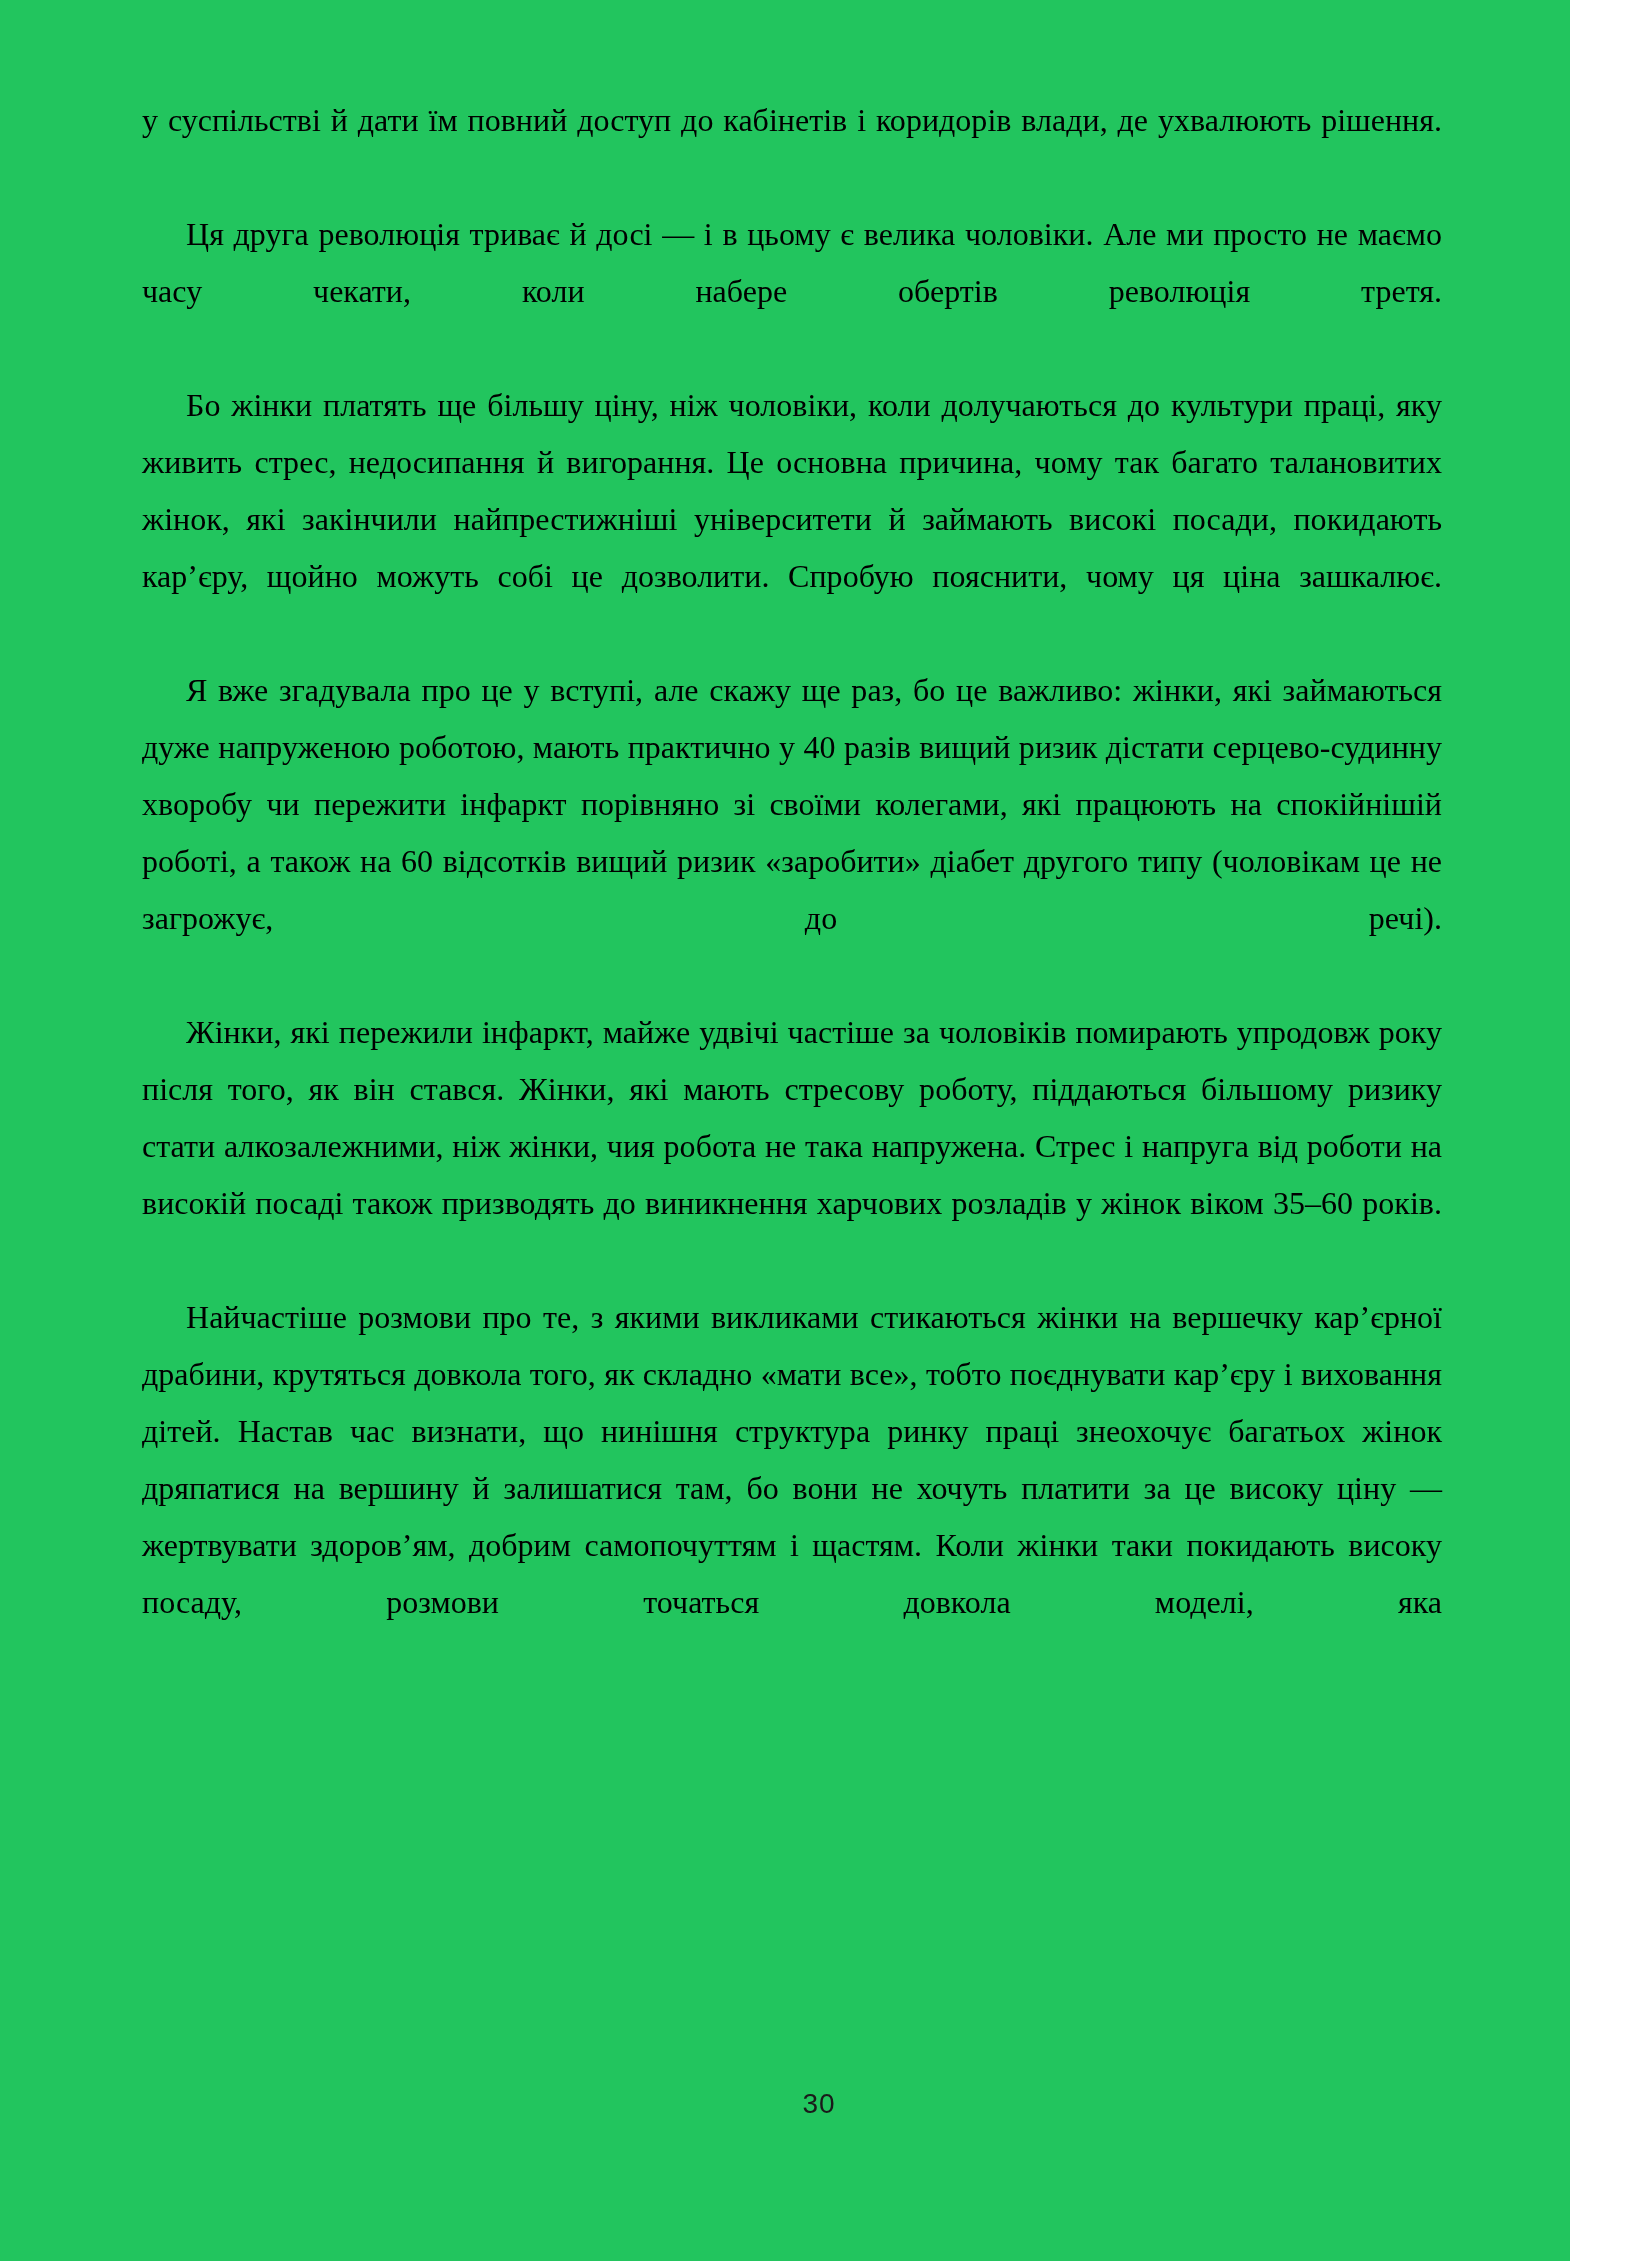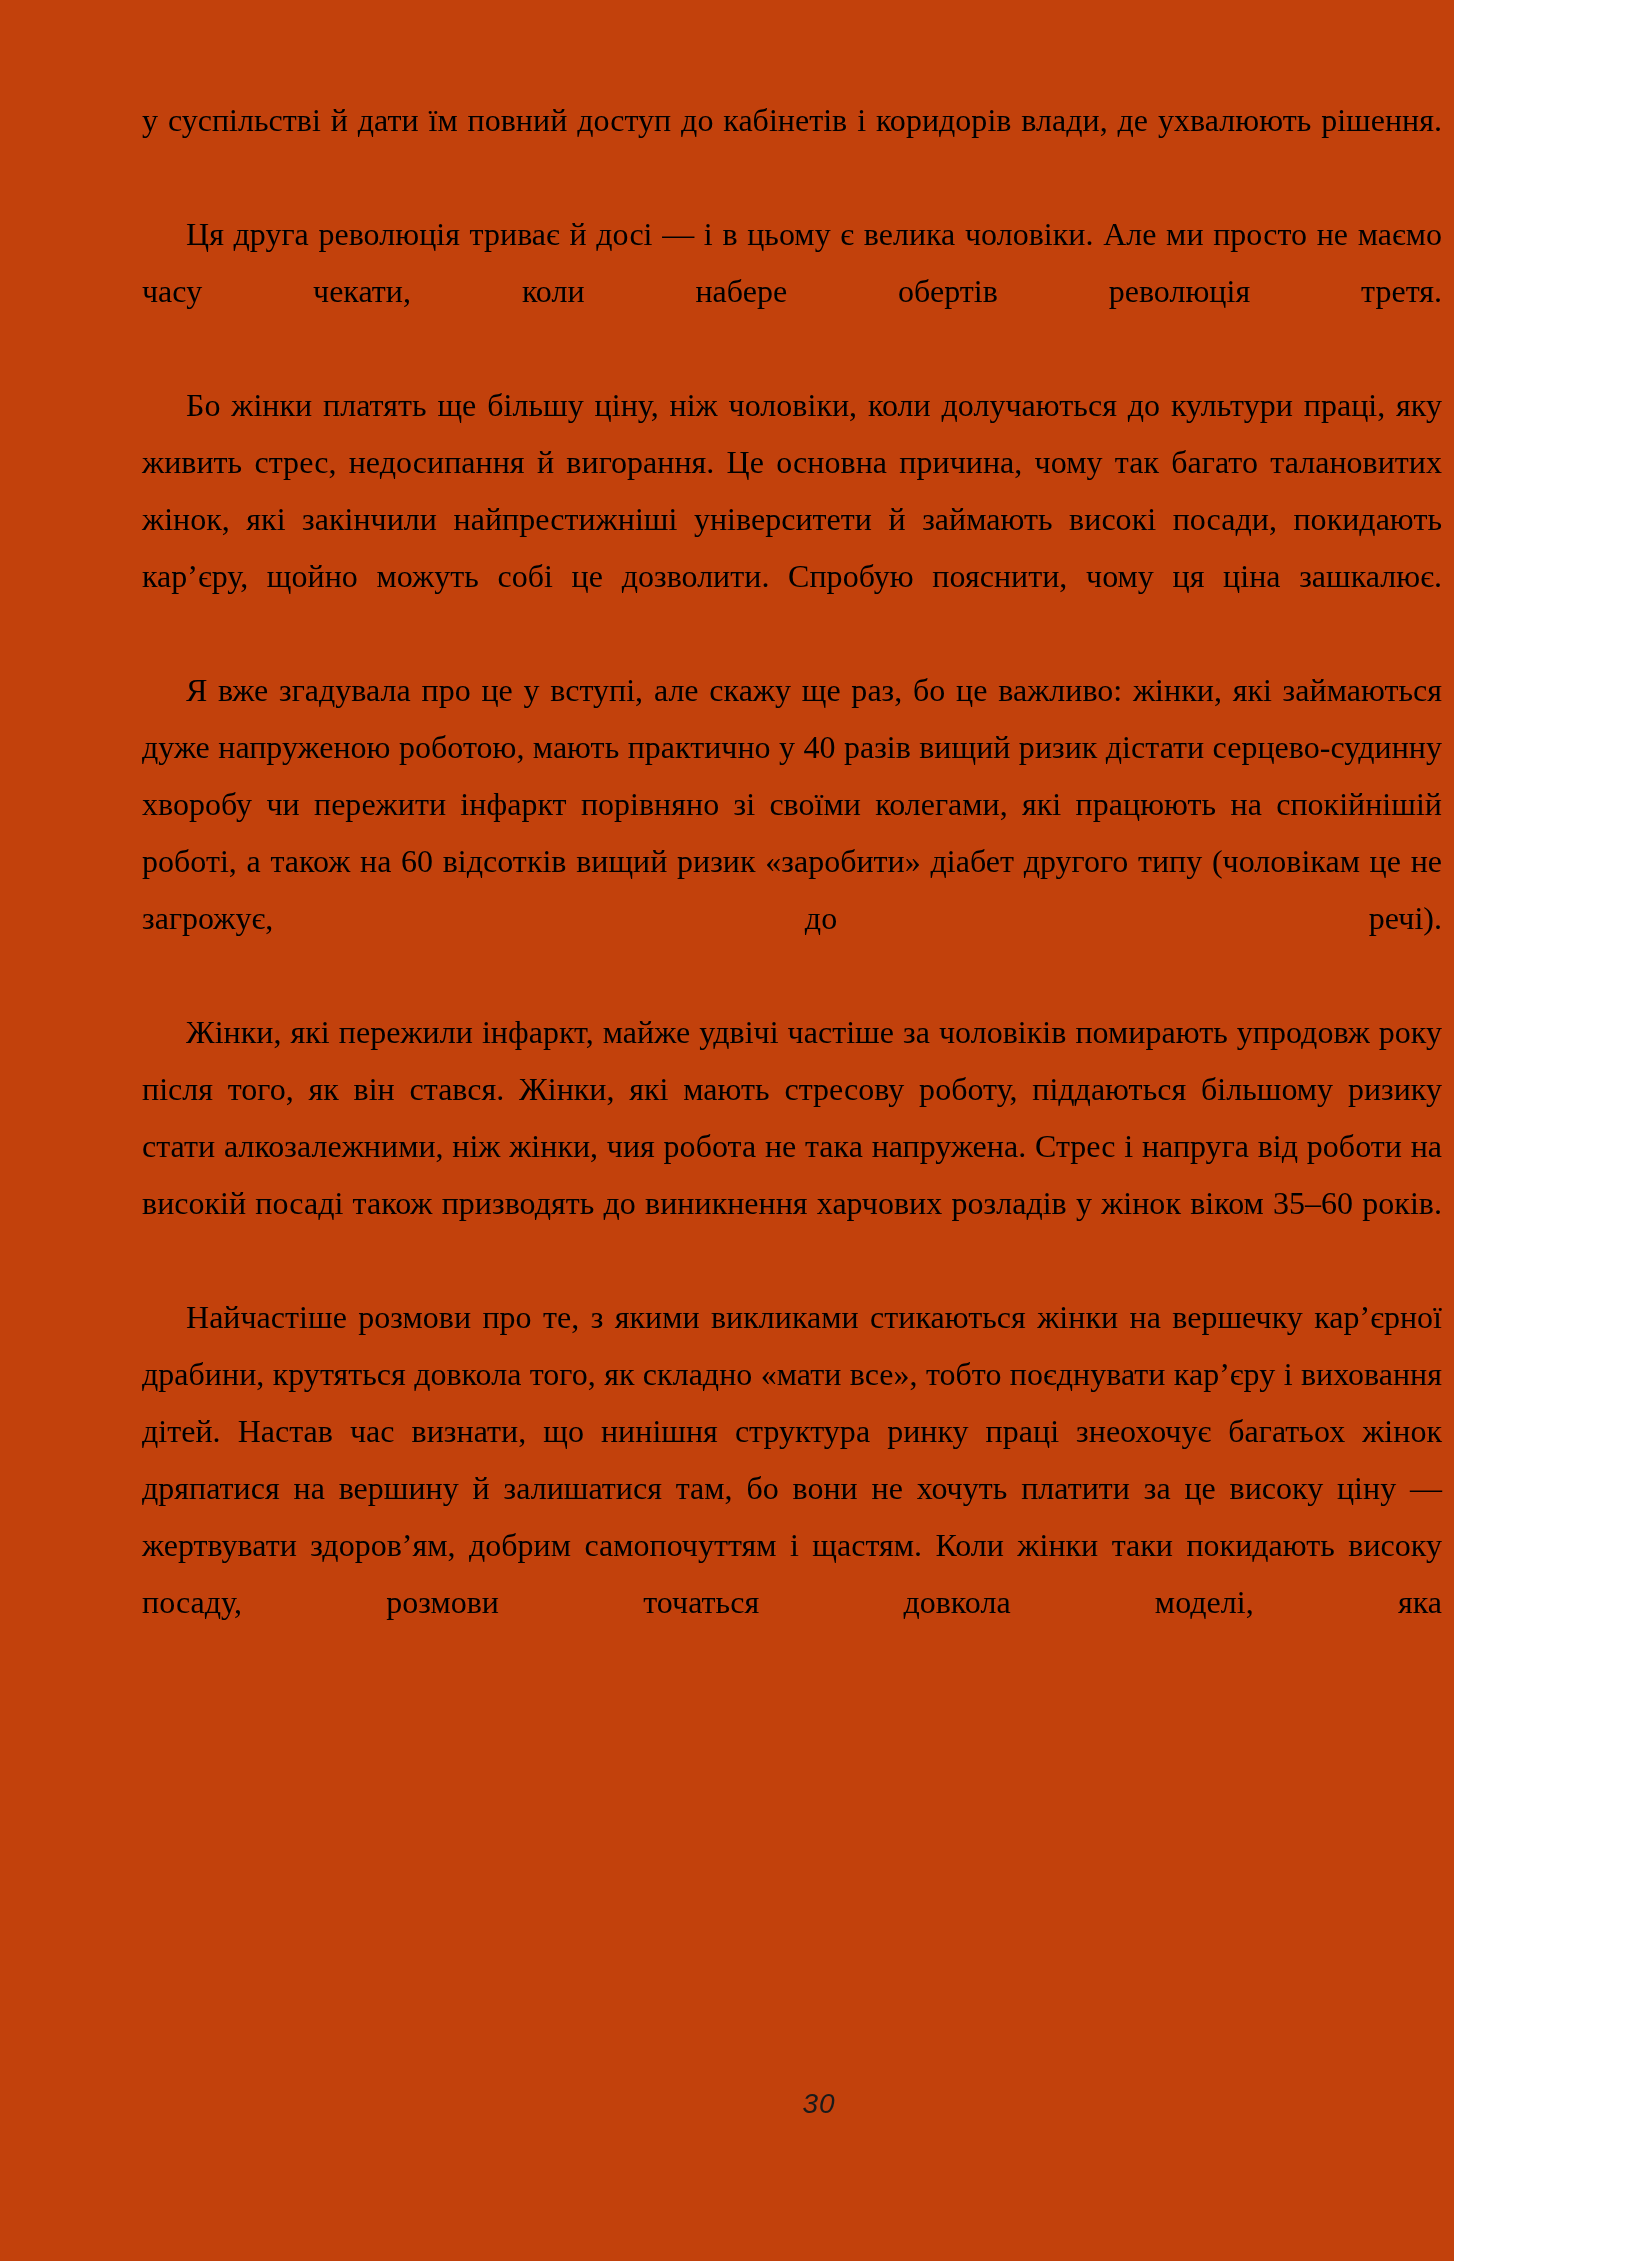--- a/index.html
+++ b/index.html
@@ -13,23 +13,23 @@
     position: relative;
     font-family: "Liberation Serif", "DejaVu Serif", serif;
     color: #000000;
     overflow: hidden;
   }
 
   #page {
     position: absolute;
     left: 0;
     top: 0;
-    width: 1454px;
+    width: 1570px;
     height: 2261px;
-    background: #c2410c;
+    background: #22c55e;
   }
 
   #text-column {
     position: absolute;
     left: 142px;
     top: 92px;
     width: 1300px;
   }
 
   .para {
@@ -61,21 +61,20 @@
     position: absolute;
     left: 0;
     top: 2087px;
     width: 1638px;
     text-align: center;
     font-family: "Liberation Sans", "DejaVu Sans", sans-serif;
     font-size: 28px;
     line-height: 34px;
     color: #1a1a1a;
     letter-spacing: 0.9px;
-    font-style: italic;
   }
 </style>
 </head>
 <body>
 
 <div id="page">
 
   <div id="text-column">
     <p class="para no-indent">у суспільстві й дати їм повний доступ до кабінетів і коридорів влади, де ухвалюють рішення.</p>
     <p class="para">Ця друга революція триває й досі — і в цьому є велика чоловіки. Але ми просто не маємо часу чекати, коли набере обертів революція третя.</p>

